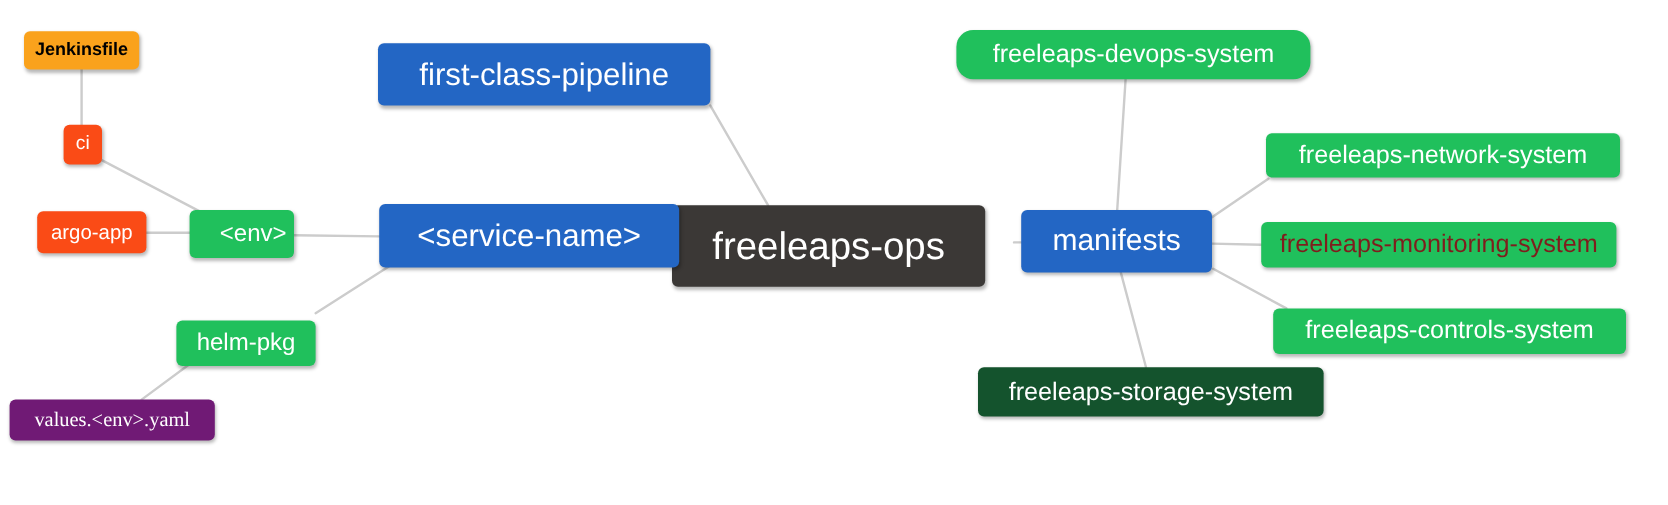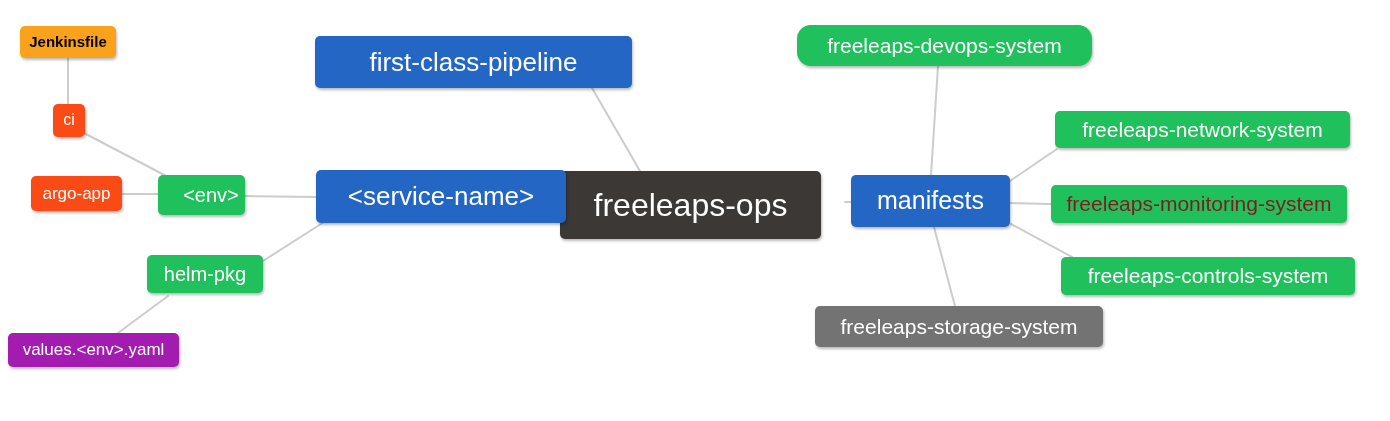--- a/index.html
+++ b/index.html
@@ -59,55 +59,55 @@
       <line x1="168" y1="296" x2="118" y2="333" stroke="#CCCCCC" stroke-width="2" stroke-linecap="round"></line>
       <line x1="931" y1="175" x2="938" y2="66" stroke="#CCCCCC" stroke-width="2" stroke-linecap="round"></line>
       <line x1="1010" y1="181" x2="1057" y2="149" stroke="#CCCCCC" stroke-width="2" stroke-linecap="round"></line>
       <line x1="1010" y1="203" x2="1051" y2="204" stroke="#CCCCCC" stroke-width="2" stroke-linecap="round"></line>
       <line x1="1011" y1="224" x2="1072" y2="257" stroke="#CCCCCC" stroke-width="2" stroke-linecap="round"></line>
       <line x1="934" y1="227" x2="955" y2="306" stroke="#CCCCCC" stroke-width="2" stroke-linecap="round"></line>
     </svg>
 <div class="node" style="left: 560px; top: 171px; width: 261px; height: 68px; background: rgb(59, 56, 54); font-size: 32px; color: rgb(255, 255, 255);">
       <span>freeleaps-ops</span>
     </div>
-    <div class="node" style="left: 315px; top: 36px; width: 317px; height: 52px; background: rgb(35, 102, 196); font-size: 26px; color: rgb(255, 255, 255);">
+    <div class="node" style="left: 315px; top: 36px; width: 277px; height: 52px; background: rgb(35, 102, 196); font-size: 26px; color: rgb(255, 255, 255);">
       <span>first-class-pipeline</span>
     </div>
     <div class="node" style="left: 316px; top: 170px; width: 250px; height: 53px; background: rgb(35, 102, 196); font-size: 26px; color: rgb(255, 255, 255);">
       <span>&lt;service-name&gt;</span>
     </div>
     <div class="node" style="left: 851px; top: 175px; width: 159px; height: 52px; background: rgb(35, 102, 196); font-size: 25px; color: rgb(255, 255, 255);">
       <span>manifests</span>
     </div>
     <div class="node" style="left: 158px; top: 175px; width: 87px; height: 40px; background: rgb(32, 192, 92); font-size: 20px; color: rgb(255, 255, 255); padding-left: 19px;">
       <span>&lt;env&gt;</span>
     </div>
-    <div class="node" style="left: 147px; top: 255px; width: 116px; height: 38px; background: rgb(32, 192, 92); font-size: 20px; color: rgb(255, 255, 255);">
+    <div class="node" style="left: 147px; top: 267px; width: 116px; height: 38px; background: rgb(32, 192, 92); font-size: 20px; color: rgb(255, 255, 255);">
       <span>helm-pkg</span>
     </div>
     <div class="node" style="left: 53px; top: 104px; width: 32px; height: 33px; background: rgb(250, 75, 22); font-size: 16px; color: rgb(255, 255, 255); align-items: center;">
       <span>ci</span>
     </div>
     <div class="node" style="left: 31px; top: 176px; width: 91px; height: 35px; background: rgb(250, 75, 22); font-size: 17px; color: rgb(255, 255, 255);">
       <span>argo-app</span>
     </div>
     <div class="node" style="left: 20px; top: 26px; width: 96px; height: 32px; background: rgb(250, 162, 28); font-size: 15px; color: #000000; font-weight: bold;">
       <span>Jenkinsfile</span>
     </div>
-    <div class="node" style="left: 8px; top: 333px; width: 171px; height: 34px; background: #a21caf; font-size: 17px; color: rgb(255, 255, 255);">
+    <div class="node" style="left: 8px; top: 333px; width: 171px; height: 34px; background: #701a75; font-size: 17px; color: rgb(255, 255, 255); font-family: Liberation Serif, serif;">
       <span>values.&lt;env&gt;.yaml</span>
     </div>
     <div class="node" style="left: 797px; top: 25px; width: 295px; height: 41px; background: rgb(32, 192, 92); font-size: 21px; color: rgb(255, 255, 255); border-radius: 14px;">
       <span>freeleaps-devops-system</span>
     </div>
     <div class="node" style="left: 1055px; top: 111px; width: 295px; height: 37px; background: rgb(32, 192, 92); font-size: 21px; color: rgb(255, 255, 255);">
       <span>freeleaps-network-system</span>
     </div>
     <div class="node" style="left: 1051px; top: 185px; width: 296px; height: 38px; background: rgb(32, 192, 92); font-size: 21px; color: #7f1d1d;">
       <span>freeleaps-monitoring-system</span>
     </div>
     <div class="node" style="left: 1061px; top: 257px; width: 294px; height: 38px; background: rgb(32, 192, 92); font-size: 21px; color: rgb(255, 255, 255);">
       <span>freeleaps-controls-system</span>
     </div>
-    <div class="node" style="left: 815px; top: 306px; width: 288px; height: 41px; background: #737373; font-size: 21px; color: rgb(255, 255, 255);">
+    <div class="node" style="left: 815px; top: 306px; width: 288px; height: 41px; background: #14532d; font-size: 21px; color: rgb(255, 255, 255);">
       <span>freeleaps-storage-system</span>
     </div>
   </div>
 
 </body></html>

